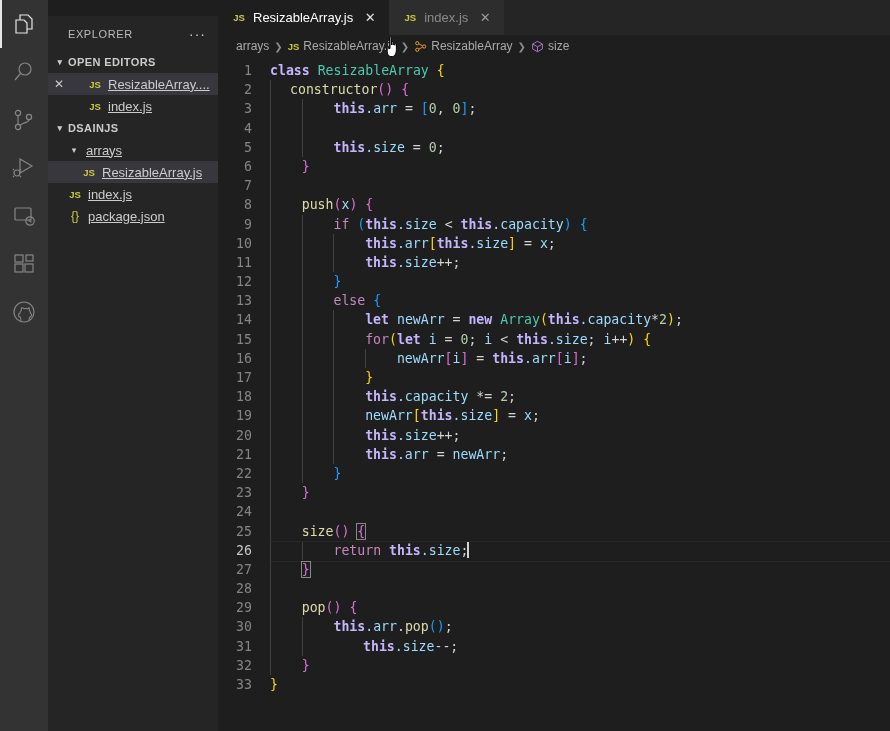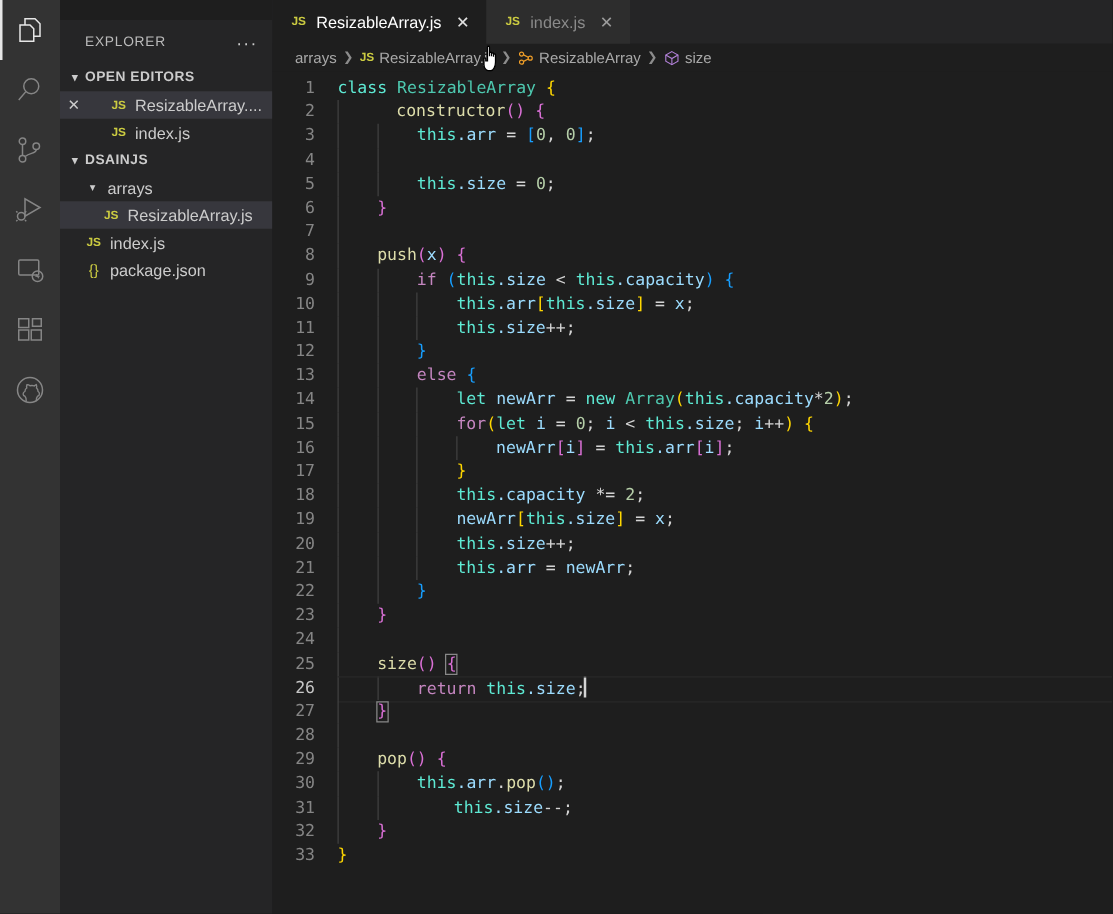--- a/index.html
+++ b/index.html
@@ -60,21 +60,21 @@
     cursor: pointer; white-space: nowrap; overflow: hidden;
   }
   .row.sel { background: #37373d; }
   .row.openrow.sel { background: #37373d; }
   .x-btn { width: 22px; flex:0 0 22px; text-align: center; font-size: 12px; color: #cccccc; }
   .jsicon {
     flex: 0 0 18px; width: 18px; text-align: center; font-size: 9.5px; font-weight: bold;
     color: #cbcb41; font-family: "Liberation Sans", sans-serif;
   }
   .jsonicon { flex:0 0 18px; width:18px; text-align:center; font-size:12px; color:#cbcb41; }
-  .row .label { padding-left: 4px; overflow: hidden; text-overflow: ellipsis; }
+  .row .label { padding-left: 4px; overflow: hidden; text-overflow: ellipsis; text-decoration: underline; }
 
   
   .editor-area { flex: 1 1 auto; display: flex; flex-direction: column; background: #1e1e1e; min-width: 0; }
 
   .tabbar { height: 35px; background: #252526; display: flex; flex: 0 0 35px; }
   .tab {
     height: 35px; display: flex; align-items: center; padding: 0 10px 0 12px;
     font-size: 13px; background: #2d2d2d; color: #8a8a8a; cursor: pointer;
     max-width: 220px; position: relative;
   }
@@ -108,21 +108,21 @@
   .ln {
     width: 52px; flex: 0 0 52px; text-align: right; padding-right: 18px;
     color: #858585; font-family: "DejaVu Sans Mono", monospace; font-size: 13.2px;
   }
   .ctext { position: relative; flex: 1 1 auto; color: #d4d4d4; }
 
   
   .guide { position: absolute; top: 0; height: 19.2px; width: 1px; background: #404040; }
 
   
-  .kw  { color: #5eead4; }   
+  .kw  { color: #c4b5fd; font-weight: bold; }   
   .ctl { color: #c586c0; }   
   .typ { color: #4ec9b0; }   
   .fn  { color: #dcdcaa; }   
   .var { color: #9cdcfe; }   
   .num { color: #b5cea8; }   
   .op  { color: #d4d4d4; }   
   .brk1{ color: #ffd700; }   
   .brk2{ color: #da70d6; }   
   .brk3{ color: #179fff; }   
   .bmatch { outline: 1px solid #888888; }
@@ -310,21 +310,21 @@
                 <path d="M8 8.4 L8 14.4"></path>
               </svg>
             </span>
             <span>size</span>
           </span>
         </div>
 
       <div class="code-wrap">
         <div class="code" id="code">
             <div class="cline"><span class="ln">1</span><span class="ctext"><span style="padding-left: 0px; position: relative;"><span class="kw">class </span><span class="typ">ResizableArray </span><span class="brk1">{</span></span></span></div>
-            <div class="cline"><span class="ln">2</span><span class="ctext"><span class="guide" style="left: 0px;"></span><span style="padding-left: 47px; position: relative;"><span class="fn">constructor</span><span class="brk2">()</span><span class="op"> </span><span class="brk2">{</span></span></span></div>
+            <div class="cline"><span class="ln">2</span><span class="ctext"><span class="guide" style="left: 0px;"></span><span style="padding-left: 20px; position: relative;"><span class="fn">constructor</span><span class="brk2">()</span><span class="op"> </span><span class="brk2">{</span></span></span></div>
             <div class="cline"><span class="ln">3</span><span class="ctext"><span class="guide" style="left: 0px;"></span><span class="guide" style="left: 31.72px;"></span><span style="padding-left: 63.44px; position: relative;"><span class="kw">this</span><span class="var">.arr</span><span class="op"> = </span><span class="brk3">[</span><span class="num">0</span><span class="op">, </span><span class="num">0</span><span class="brk3">]</span><span class="op">;</span></span></span></div>
             <div class="cline"><span class="ln">4</span><span class="ctext"><span class="guide" style="left: 0px;"></span><span class="guide" style="left: 31.72px;"></span></span></div>
             <div class="cline"><span class="ln">5</span><span class="ctext"><span class="guide" style="left: 0px;"></span><span class="guide" style="left: 31.72px;"></span><span style="padding-left: 63.44px; position: relative;"><span class="kw">this</span><span class="var">.size</span><span class="op"> = </span><span class="num">0</span><span class="op">;</span></span></span></div>
             <div class="cline"><span class="ln">6</span><span class="ctext"><span class="guide" style="left: 0px;"></span><span style="padding-left: 31.72px; position: relative;"><span class="brk2">}</span></span></span></div>
             <div class="cline"><span class="ln">7</span><span class="ctext"><span class="guide" style="left: 0px;"></span><span style="padding-left: 0px; position: relative;"></span></span></div>
             <div class="cline"><span class="ln">8</span><span class="ctext"><span class="guide" style="left: 0px;"></span><span style="padding-left: 31.72px; position: relative;"><span class="fn">push</span><span class="brk2">(</span><span class="var">x</span><span class="brk2">)</span><span class="op"> </span><span class="brk2">{</span></span></span></div>
             <div class="cline"><span class="ln">9</span><span class="ctext"><span class="guide" style="left: 0px;"></span><span class="guide" style="left: 31.72px;"></span><span style="padding-left: 63.44px; position: relative;"><span class="ctl">if</span><span class="op"> </span><span class="brk3">(</span><span class="kw">this</span><span class="var">.size</span><span class="op"> &lt; </span><span class="kw">this</span><span class="var">.capacity</span><span class="brk3">)</span><span class="op"> </span><span class="brk3">{</span></span></span></div>
             <div class="cline"><span class="ln">10</span><span class="ctext"><span class="guide" style="left: 0px;"></span><span class="guide" style="left: 31.72px;"></span><span class="guide" style="left: 63.44px;"></span><span style="padding-left: 95.16px; position: relative;"><span class="kw">this</span><span class="var">.arr</span><span class="brk1">[</span><span class="kw">this</span><span class="var">.size</span><span class="brk1">]</span><span class="op"> = </span><span class="var">x</span><span class="op">;</span></span></span></div>
             <div class="cline"><span class="ln">11</span><span class="ctext"><span class="guide" style="left: 0px;"></span><span class="guide" style="left: 31.72px;"></span><span class="guide" style="left: 63.44px;"></span><span style="padding-left: 95.16px; position: relative;"><span class="kw">this</span><span class="var">.size</span><span class="op">++;</span></span></span></div>
             <div class="cline"><span class="ln">12</span><span class="ctext"><span class="guide" style="left: 0px;"></span><span class="guide" style="left: 31.72px;"></span><span style="padding-left: 63.44px; position: relative;"><span class="brk3">}</span></span></span></div>

